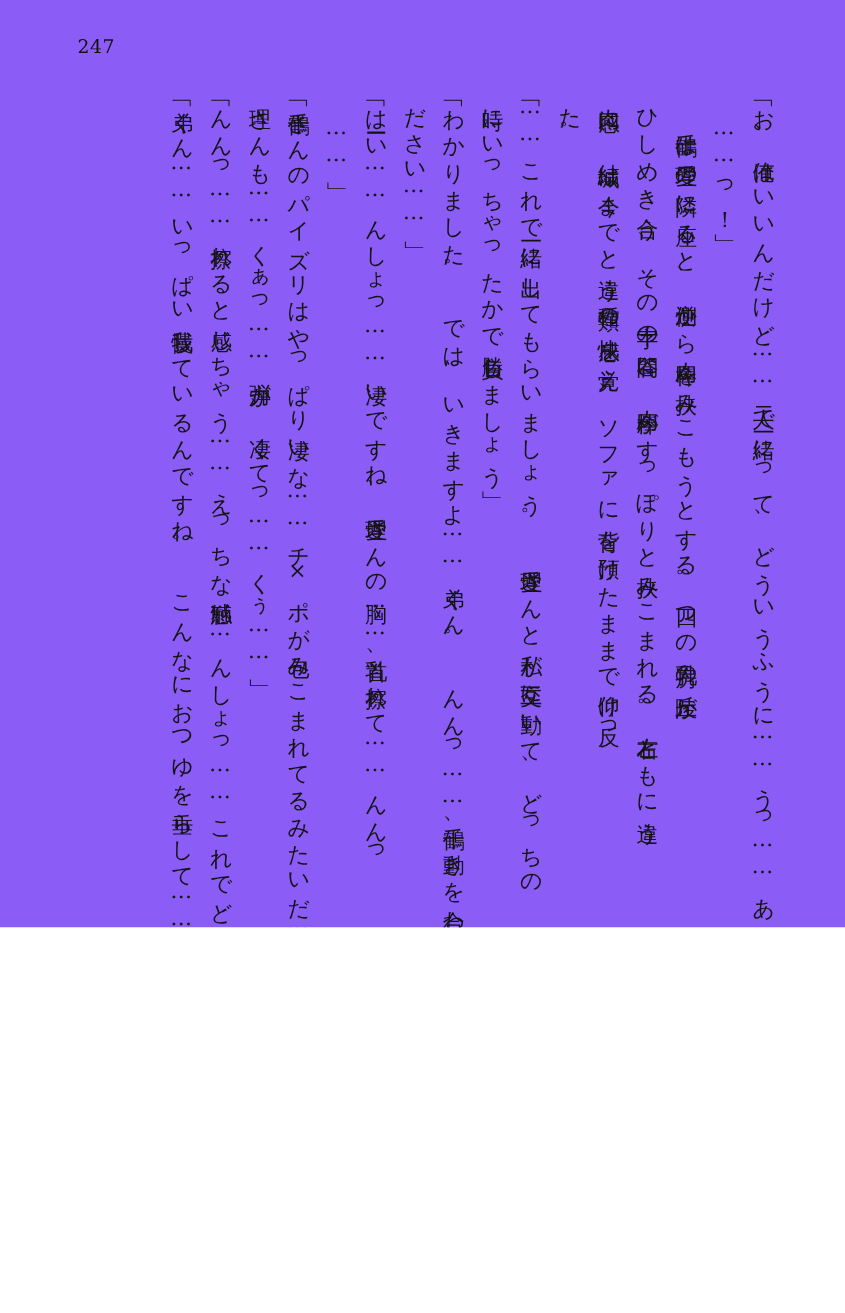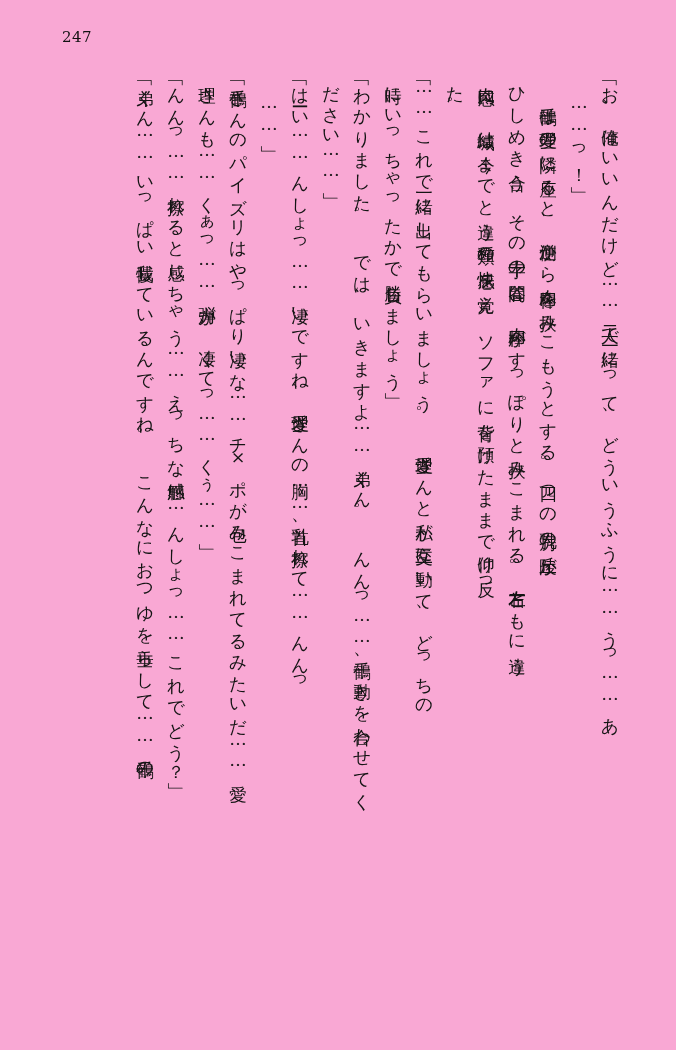--- a/index.html
+++ b/index.html
@@ -6,22 +6,22 @@
     margin: 0;
     padding: 0;
     background: #ffffff;
   }
   body {
     font-family: "DejaVu Serif", "Liberation Serif", serif;
   }
   .page {
     position: relative;
     width: 676px;
-    height: 1050px;
-    background: #f9a8d4;
+    height: 742px;
+    background: #8b5cf6;
     overflow: hidden;
     box-sizing: border-box;
   }
   
   .page-number {
     position: absolute;
     top: 28px;
     left: 62px;
     font-size: 15px;
     color: #111111;

